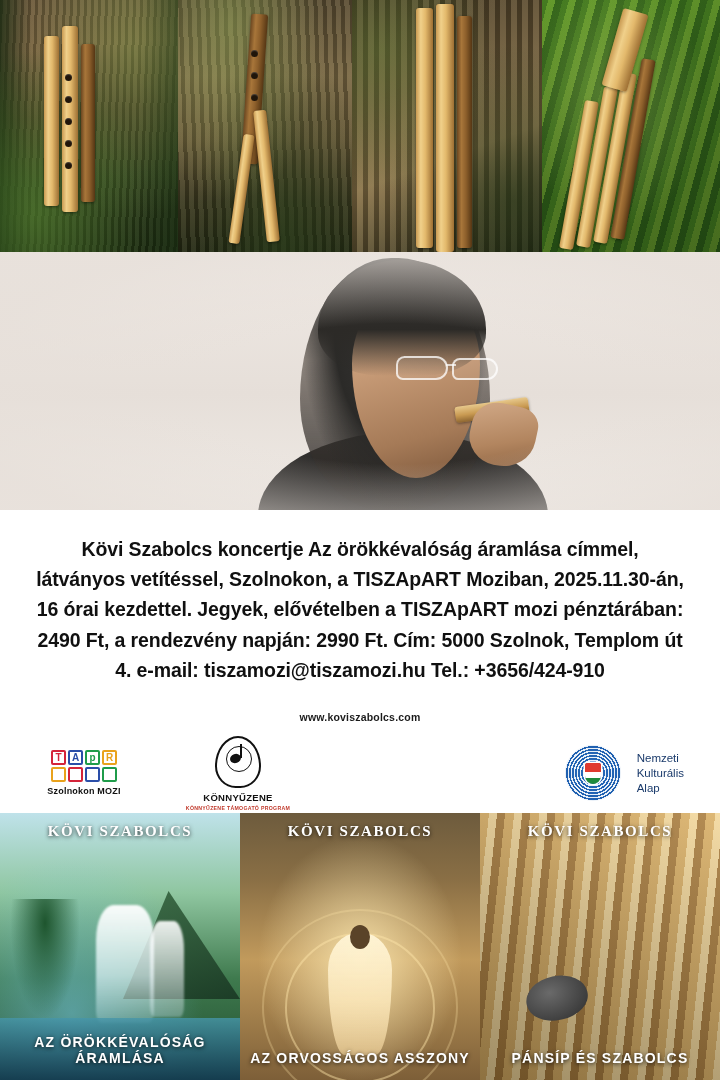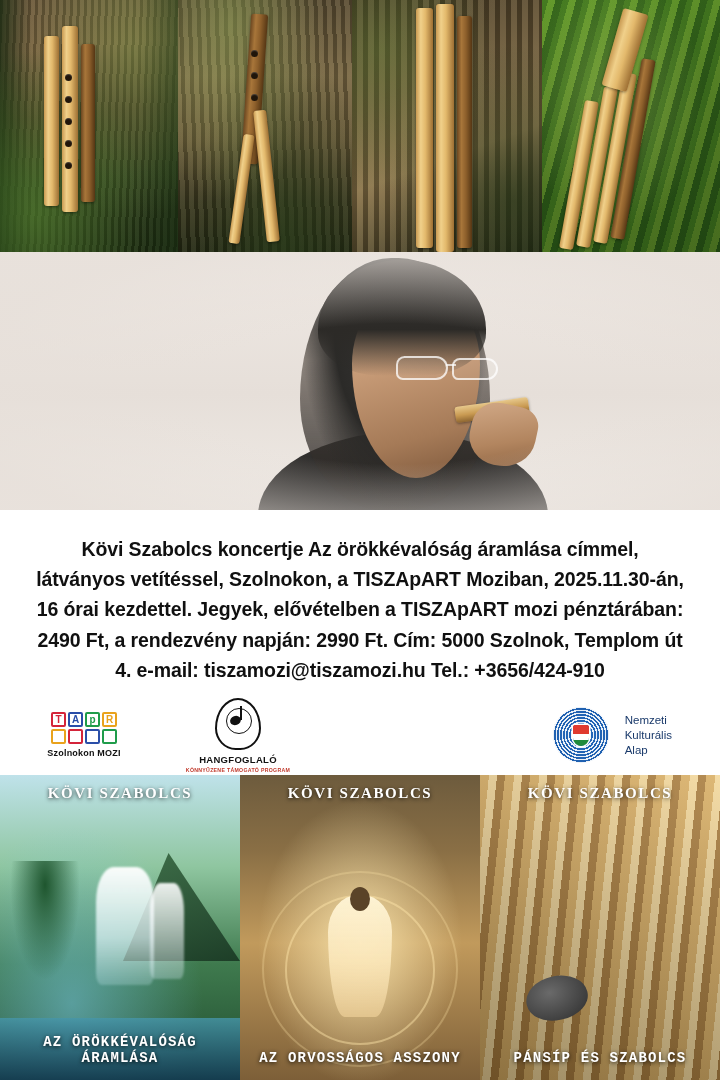--- a/index.html
+++ b/index.html
@@ -260,21 +260,21 @@
     width: 2px; height: 14px; background: #111;
   }
   .hf-mark .ring {
     position: absolute; left: 9px; top: 8px;
     width: 26px; height: 26px;
     border: 1.6px solid #111; border-radius: 50%;
   }
   .hf-title { font-size: 9.5px; font-weight: bold; color: #111; letter-spacing: .3px; }
   .hf-sub { font-size: 5.2px; font-weight: bold; color: #c0392b; letter-spacing: .3px; margin-top: 2px; }
 
-  .logo-nka { margin-left: auto; display: flex; align-items: center; gap: 16px; margin-right: 24px; }
+  .logo-nka { margin-left: auto; display: flex; align-items: center; gap: 16px; margin-right: 12px; }
   .nka-circle {
     width: 56px; height: 56px; border-radius: 50%;
     background:
       repeating-radial-gradient(circle at 50% 50%, rgba(255,255,255,.9) 0 1.5px, rgba(30,90,170,.55) 1.5px 3px),
       radial-gradient(circle at 50% 50%, #2f7fd0 0%, #1d5fae 100%);
     position: relative;
     display: flex; align-items: center; justify-content: center;
   }
   .nka-shield {
     width: 16px; height: 21px;
@@ -298,21 +298,21 @@
   }
   .album .label {
     position: absolute;
     left: 0; right: 0; bottom: 14px;
     text-align: center;
     font-size: 14px;
     font-weight: bold;
     color: #ffffff;
     letter-spacing: 1.2px;
     text-shadow: 0 1px 4px rgba(0,0,0,.85);
-    font-family: Liberation Mono, monospace;
+    font-family: Liberation Sans, sans-serif;
   }
   .album .artist {
     position: absolute;
     left: 0; right: 0; top: 10px;
     text-align: center;
     font-size: 15px;
     font-weight: bold;
     color: #ffffff;
     letter-spacing: 1.6px;
     text-shadow: 0 1px 4px rgba(0,0,0,.8);
@@ -466,20 +466,21 @@
       <div class="lens l2"></div>
       <div class="bridge"></div>
     </div>
     <div class="mouthpiece"></div>
     <div class="hand"></div>
     <div class="vignette"></div>
   </div>
 
   <div class="text-block">
     <p class="concert-text">Kövi Szabolcs koncertje Az örökkévalóság áramlása címmel, látványos vetítéssel, Szolnokon, a TISZApART Moziban, 2025.11.30-án, 16 órai kezdettel. Jegyek, elővételben a TISZApART mozi pénztárában: 2490 Ft, a rendezvény napján: 2990 Ft. Cím: 5000 Szolnok, Templom út 4. e-mail: tiszamozi@tiszamozi.hu Tel.: +3656/424-910</p>
+    <div class="website">www.koviszabolcs.com</div>
   </div>
 
   <div class="logo-row">
 
     <div class="logo logo-tiszapart">
       <div class="tp-grid">
         <div class="tp-cell a">
             <span>T</span>
           </div>
         <div class="tp-cell b">
@@ -498,21 +499,21 @@
       </div>
       <div class="tp-label">Szolnokon MOZI</div>
     </div>
 
     <div class="logo logo-hangfoglalo">
       <div class="hf-mark">
         <div class="ring"></div>
         <div class="note"></div>
         <div class="stem"></div>
       </div>
-      <div class="hf-title">HANGFOGLALÓ</div>
+      <div class="hf-title">KÖNNYŰZENE</div>
       <div class="hf-sub">KÖNNYŰZENE TÁMOGATÓ PROGRAM</div>
     </div>
 
     <div class="logo-nka">
       <div class="nka-circle">
         <div class="nka-shield"></div>
       </div>
       <div class="nka-text">
         <div>Nemzeti</div>
         <div>Kulturális</div>

